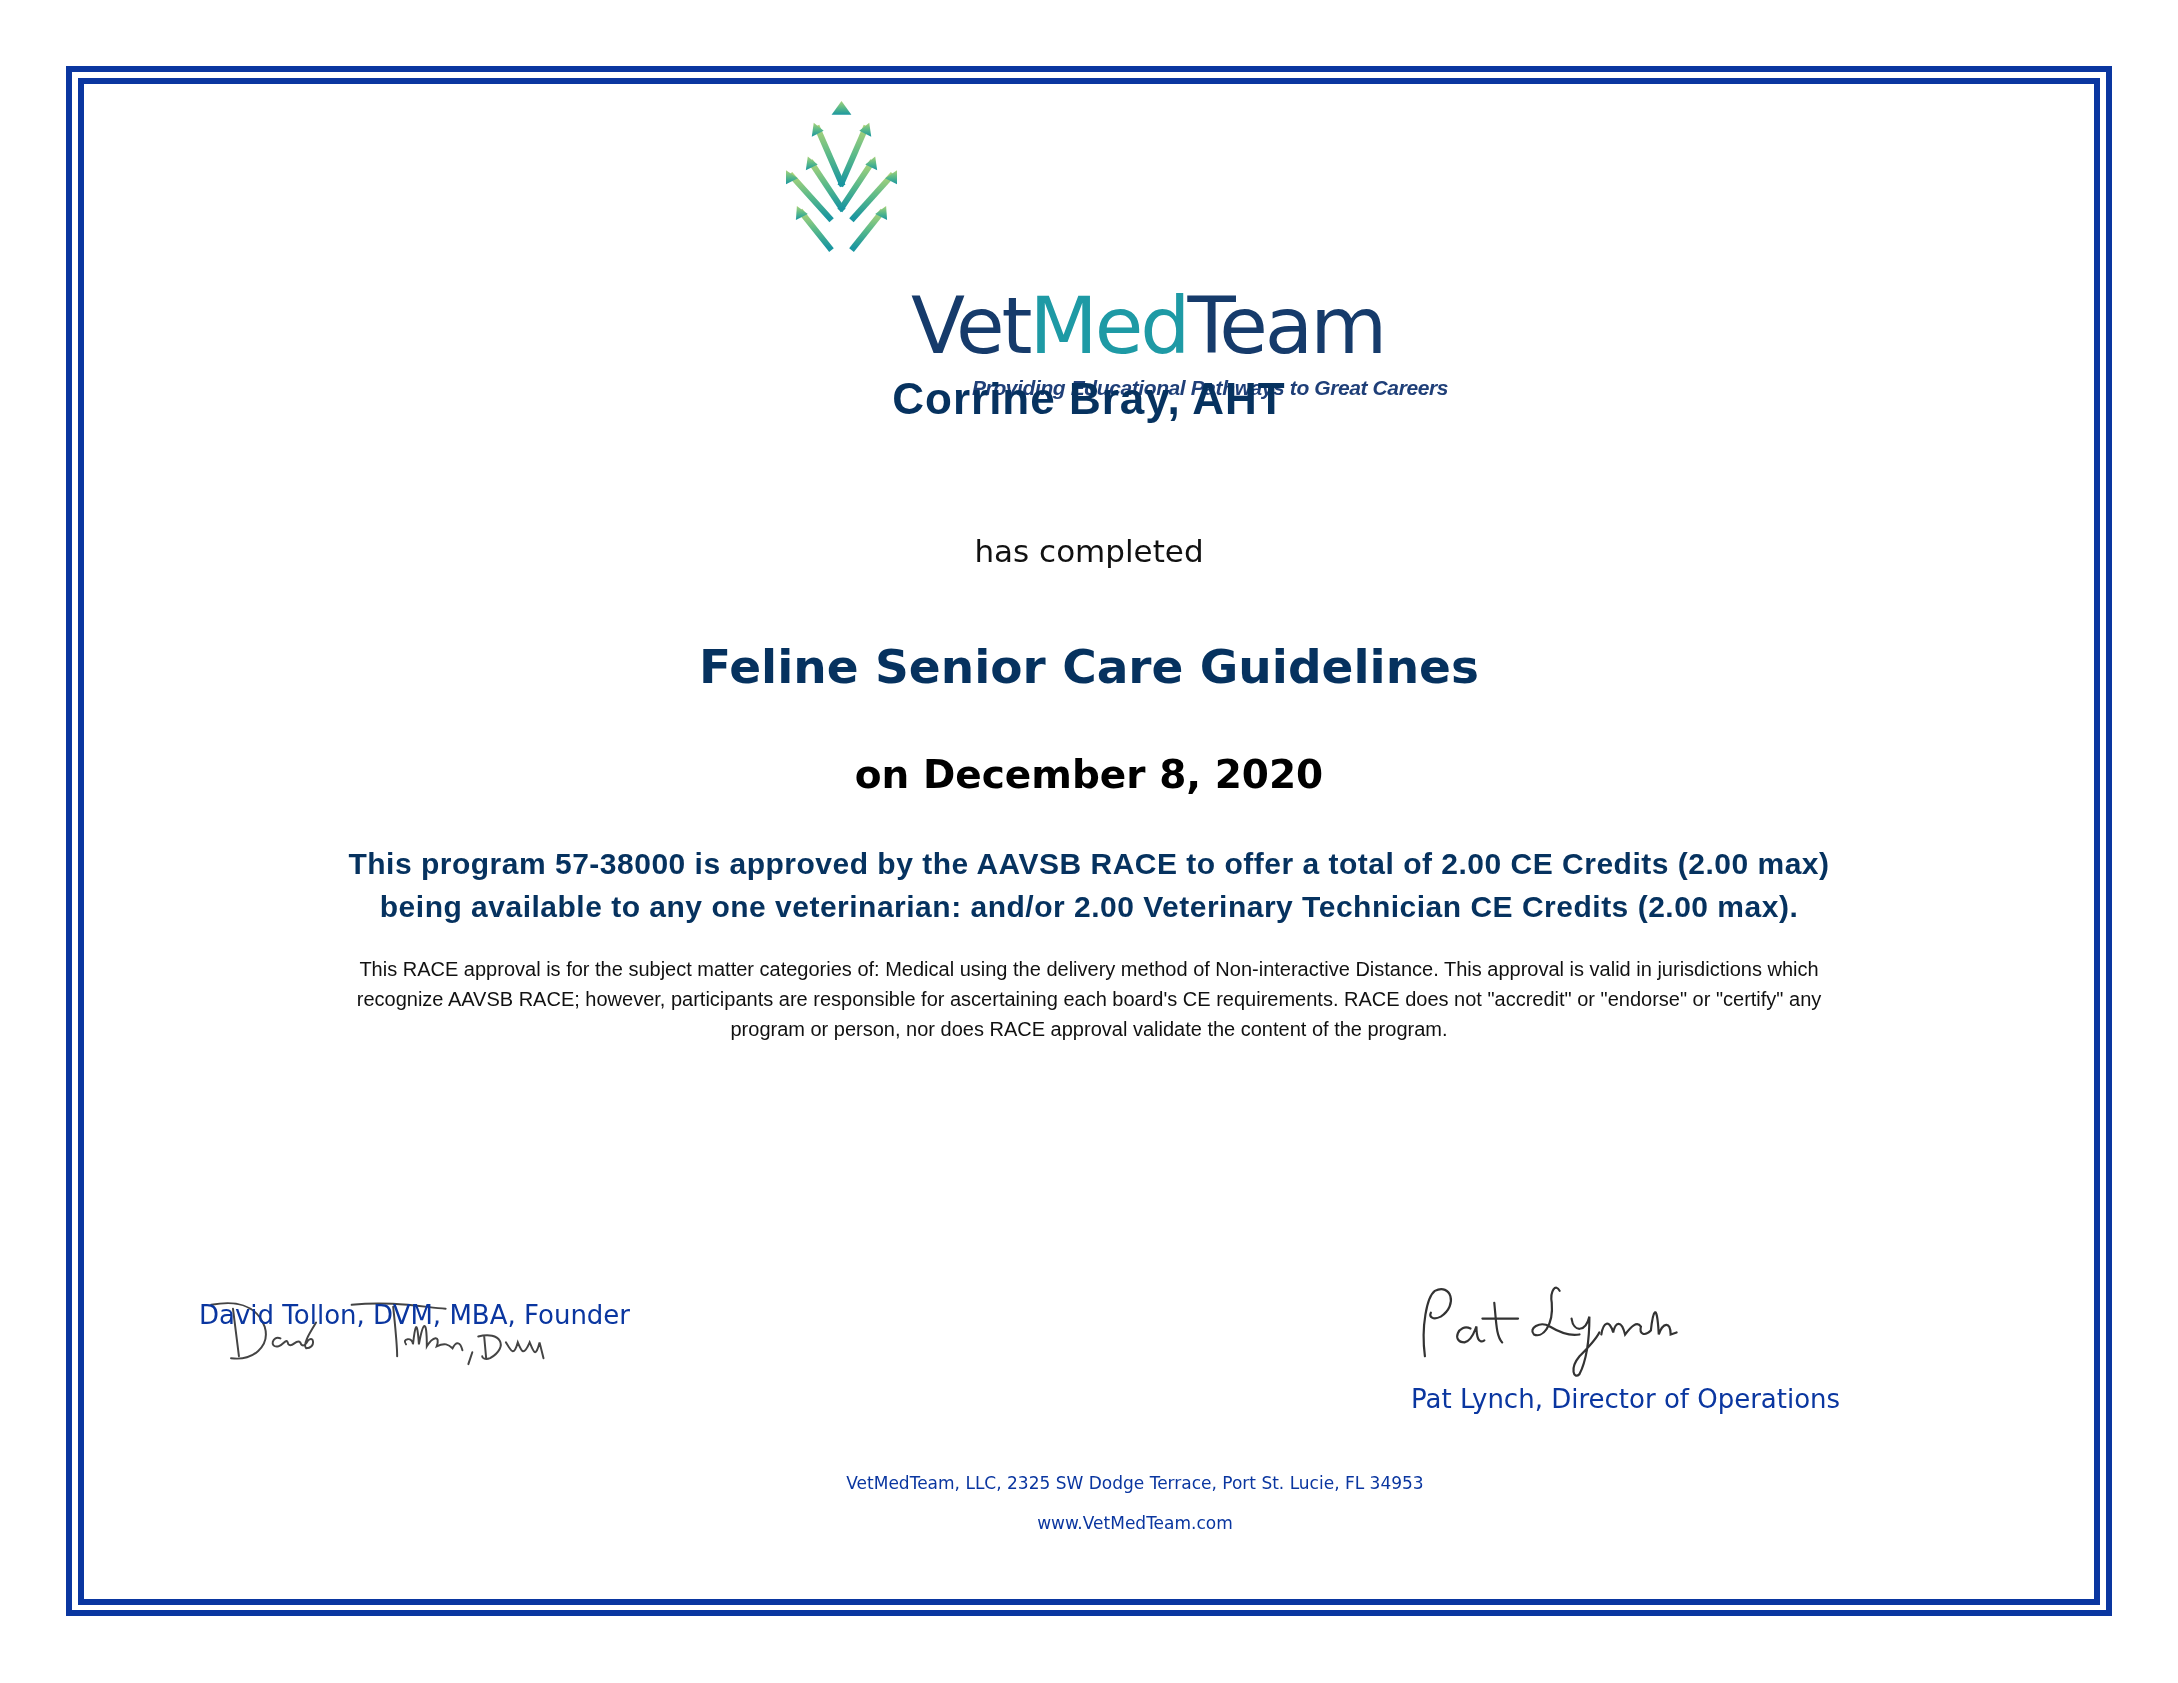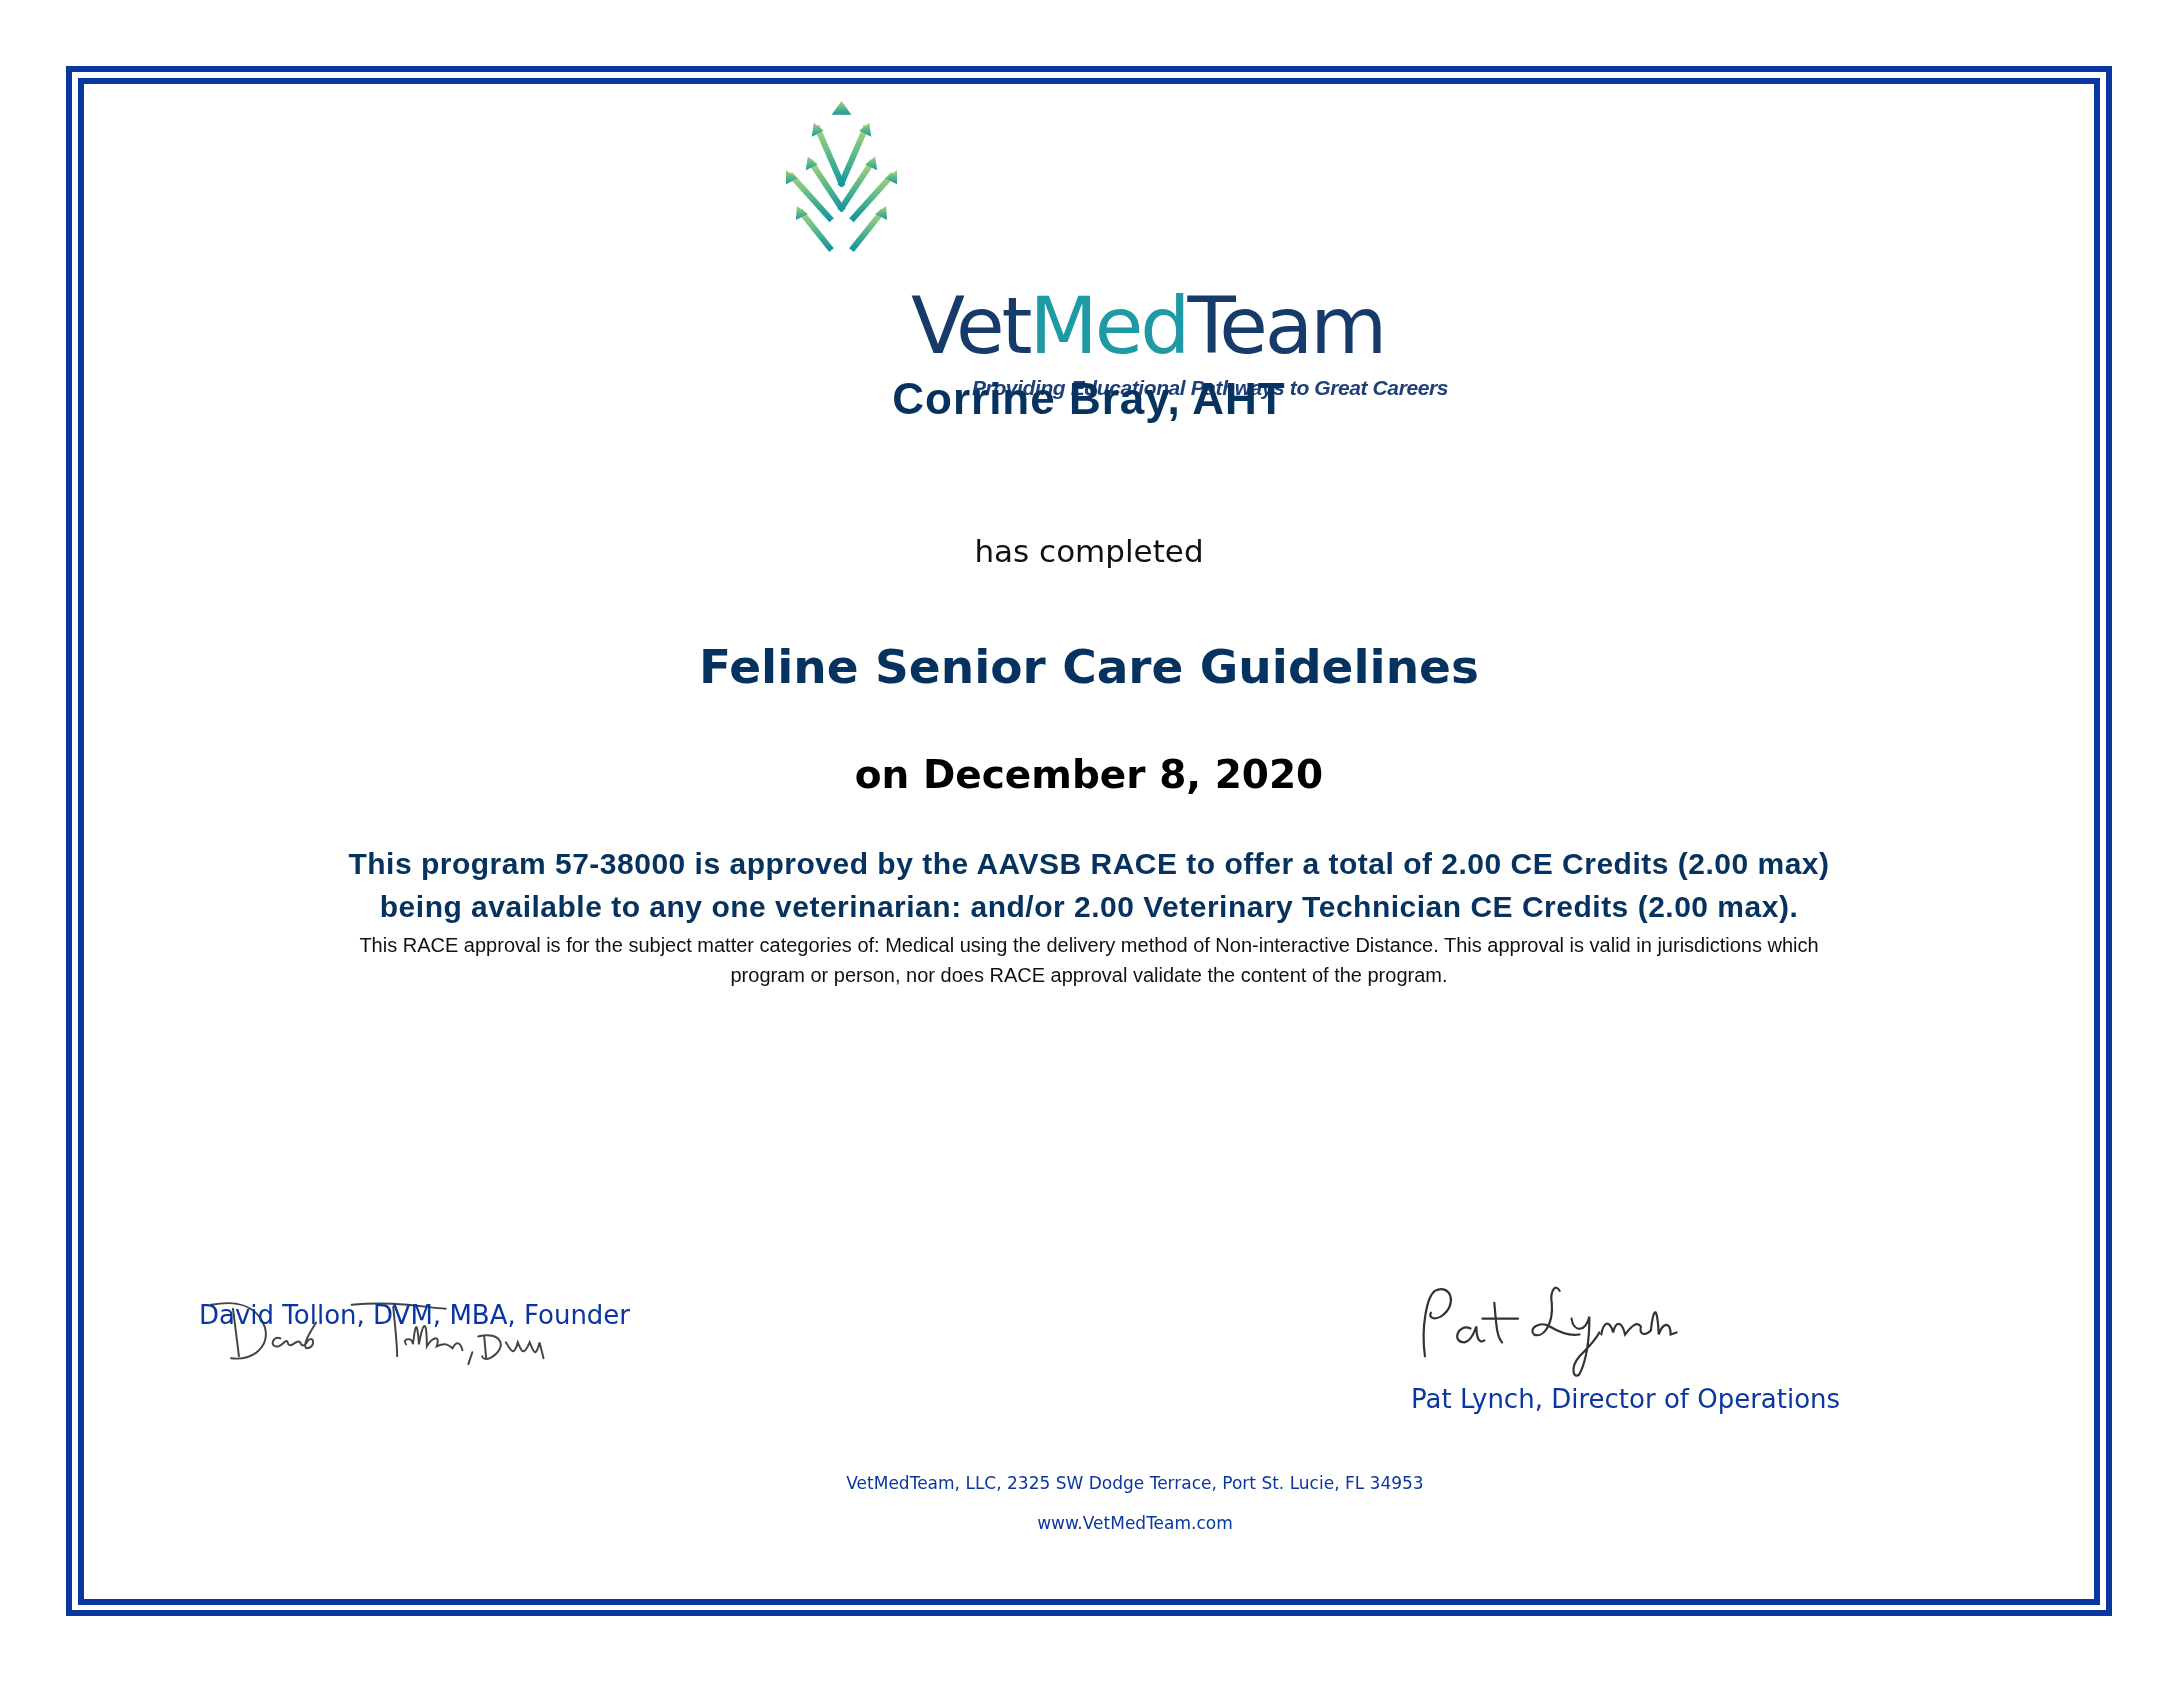--- a/index.html
+++ b/index.html
@@ -12,21 +12,21 @@
   .logo-word { position:absolute; left:129px; top:188px; font-family:"DejaVu Sans", sans-serif; font-size:79px; letter-spacing:-3px; line-height:1; }
   .logo-word .a { color:#163b6b; }
   .logo-word .b { color:#1e9aa5; }
   .logo-tag { position:absolute; left:142px; top:277px; font-family:"Liberation Sans", sans-serif; font-style:italic; font-weight:bold; font-size:21px; color:#1f3f78; letter-spacing:-0.4px; white-space:nowrap;margin-left:48px; }
 
   .name { top:374px; font-size:44px; font-weight:bold; color:#06325f; letter-spacing:1px; }
   .hascompleted { top:533px; font-family:"DejaVu Sans", sans-serif; font-size:31px; color:#111; }
   .course { top:596px; font-family:"DejaVu Sans", sans-serif; font-size:47px; font-weight:bold; color:#06325f;margin-top:43px; }
   .date { top:752px; font-family:"DejaVu Sans", sans-serif; font-size:39px; font-weight:bold; color:#000; }
   .approval { top:842px; font-size:30px; font-weight:bold; color:#06325f; line-height:43px; letter-spacing:0.5px; }
-  .disclaimer { top:930px; font-size:20px; color:#111; line-height:30px; }
+  .disclaimer { top:954px; font-size:20px; color:#111; line-height:30px; }
   .disclaimer p, .approval p { margin:0; }
 
   .sig { position:absolute; }
   .sig-caption { position:absolute; font-family:"DejaVu Sans", sans-serif; font-size:26px; color:#0a36a0; white-space:nowrap; }
   .footer { top:1463px; font-family:"DejaVu Sans", sans-serif; font-size:17px; color:#0a36a0; line-height:40px;margin-left:46px; }
   .footer p { margin:0; }
 </style>
 </head>
 <body>
 
@@ -76,20 +76,21 @@
 <div class="center course">Feline Senior Care Guidelines</div>
 <div class="center date">on December 8, 2020</div>
 
 <div class="center approval">
   <p>This program 57-38000 is approved by the AAVSB RACE to offer a total of 2.00 CE Credits (2.00 max)</p>
   <p>being available to any one veterinarian: and/or 2.00 Veterinary Technician CE Credits (2.00 max).</p>
 </div>
 
 <div class="center disclaimer">
   <p>This RACE approval is for the subject matter categories of: Medical using the delivery method of Non-interactive Distance. This approval is valid in jurisdictions which</p>
+  <p>recognize AAVSB RACE; however, participants are responsible for ascertaining each board's CE requirements. RACE does not "accredit" or "endorse" or "certify" any</p>
   <p>program or person, nor does RACE approval validate the content of the program.</p>
 </div>
 
 <svg class="sig" style="left:203px; top:1287px;" width="416" height="89" viewBox="0 0 420 90">
   <g stroke="#444" stroke-width="2" fill="none" stroke-linecap="round">
     <path d="M8,18 C40,12 55,22 62,40 C68,60 50,75 28,72 M30,22 L36,70"></path>
     <path d="M78,52 C70,48 66,62 76,60 C82,58 84,50 86,58 C90,62 94,52 98,56 C100,62 104,58 106,54 C112,48 114,62 104,62 C100,58 108,46 114,36"></path>
     <path d="M150,18 C190,14 220,20 245,22 M192,20 C194,40 196,58 196,70"></path>
     <path d="M205,58 C200,52 212,50 212,58 C214,40 216,30 218,58 C222,36 226,30 226,60 C232,50 240,48 236,60 C244,56 248,58 252,62 C256,54 260,56 262,64"></path>
     <path d="M268,78 L272,66"></path>

